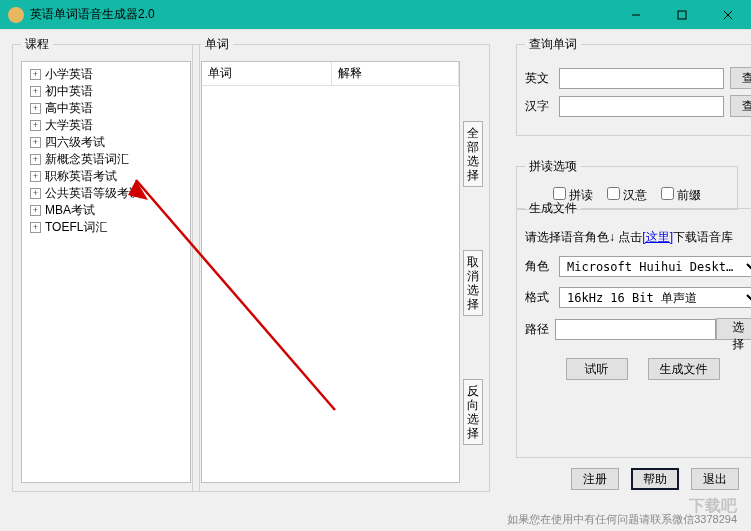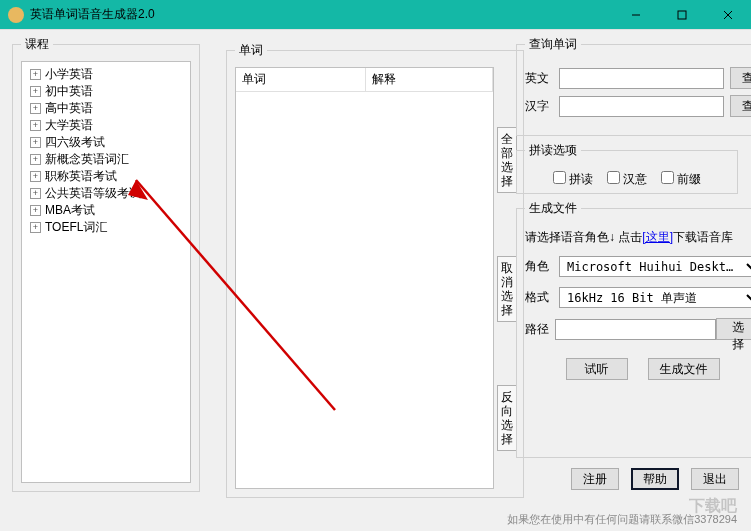--- a/index.html
+++ b/index.html
@@ -15,38 +15,38 @@
 
 fieldset { border: 1px solid #d0d0d0; padding: 8px; position: absolute; background: transparent; }
 legend { padding: 0 4px; color: #000; font-family: Liberation Mono, monospace; }
 
 .fs-courses { left: 12px; top: 6px; width: 188px; height: 456px; }
 .tree { background: #fff; border: 1px solid #c0c0c0; width: 100%; height: 100%; padding: 4px 2px; overflow: auto; }
 .tree-item { display: flex; align-items: center; height: 17px; color: #000; }
 .tree-item .exp { width: 11px; height: 11px; border: 1px solid #999; background: #fff; margin: 0 4px 0 6px; display: flex; align-items: center; justify-content: center; font-size: 9px; line-height: 1; color: #555; }
 .tree-item .lbl { }
 
-.fs-words { left: 226px; top: 6px; width: 298px; height: 456px; padding: 8px 4px 8px 8px; margin-top: 6px; }
+.fs-words { left: 192px; top: 6px; width: 298px; height: 456px; padding: 8px 4px 8px 8px; }
 .words-inner { display: flex; height: 100%; }
 .listview { flex: 1; background: #fff; border: 1px solid #c0c0c0; }
 .lv-header { display: flex; border-bottom: 1px solid #e0e0e0; background: #fff; }
 .lv-col { padding: 3px 6px; border-right: 1px solid #e0e0e0; color: #000; }
 .lv-col.col1 { width: 130px; }
 .lv-col.col2 { flex: 1; }
 .sidebtns { width: 22px; display: flex; flex-direction: column; gap: 63px; margin-left: 3px; padding-top: 60px; }
 .vbtn { width: 20px; background: #f8f8f8; border: 1px solid #b0b0b0; padding: 4px 2px; text-align: center; line-height: 14px; cursor: default; }
 
 .fs-query { left: 516px; top: 6px; width: 222px; height: 100px; }
 .row { display: flex; align-items: center; margin: 6px 0; }
 .row .lbl { width: 34px; }
 .row input[type=text] { flex: 1; height: 21px; border: 1px solid #a0a0a0; background: #fff; padding: 0 4px; margin-right: 6px; }
 .btn { height: 22px; min-width: 48px; padding: 0 10px; background: #e1e1e1; border: 1px solid #adadad; cursor: default; }
 .btn.primary { border: 2px solid #0f172a; }
 
-.fs-pinyin { left: 516px; top: 112px; width: 222px; height: 52px; padding: 12px 8px 8px 8px; }
+.fs-pinyin { left: 516px; top: 128px; width: 222px; height: 52px; padding: 12px 8px 8px 8px; }
 .checks { display: flex; gap: 14px; justify-content: center; }
 .chk { display: flex; align-items: flex-start; gap: 3px; }
 .chk input { width: 13px; height: 13px; }
 
 .fs-gen { left: 516px; top: 170px; width: 222px; height: 258px; }
 .hint { margin: 4px 0 10px 0; color: #000; }
 .hint .link { color: #0000ee; text-decoration: underline; }
 .formrow { display: flex; align-items: center; margin: 10px 0; }
 .formrow .flbl { width: 34px; }
 .formrow select, .formrow .pathinput { flex: 1; height: 21px; border: 1px solid #a0a0a0; background: #fff; font-family: "SimSun", monospace; font-size: 12px; padding: 0 3px; }

